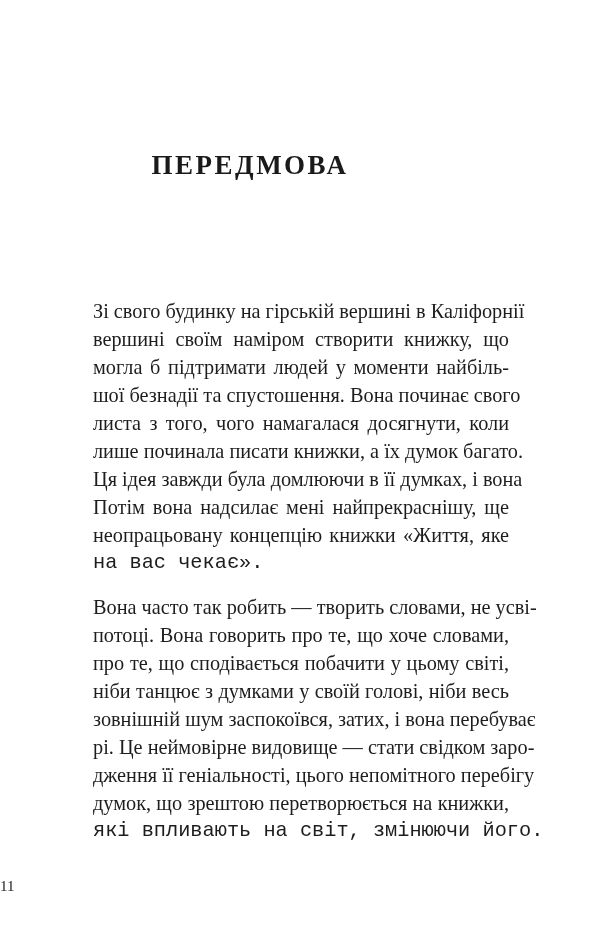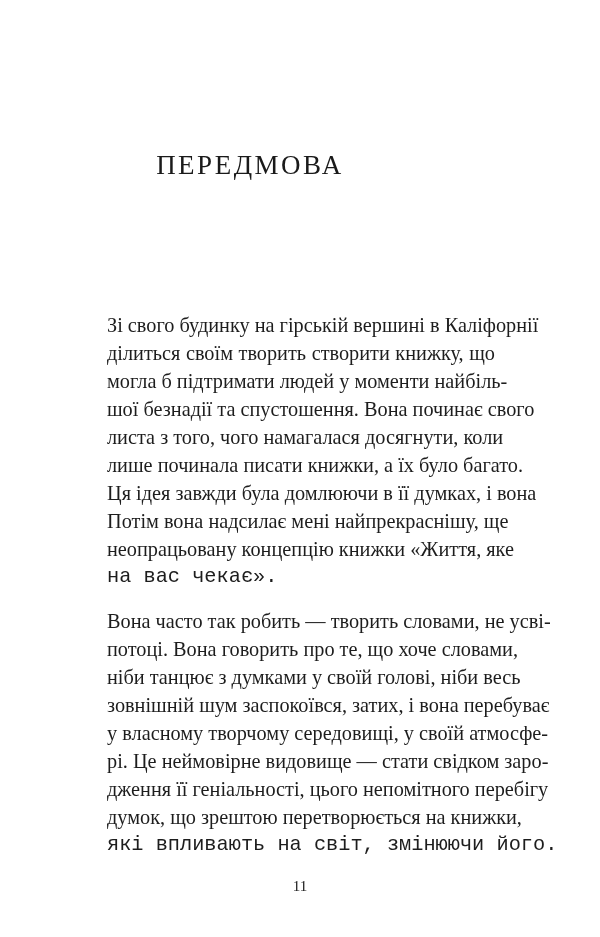--- a/index.html
+++ b/index.html
@@ -1,53 +1,53 @@
 <!DOCTYPE html>
 <html><head>
 <meta charset="utf-8">
 <style>
   html, body { margin: 0; padding: 0; background: #ffffff; }
   body { width: 600px; height: 937px; position: relative; overflow: hidden;
          font-family: "DejaVu Serif", "Liberation Serif", serif; color: #1d1d1d; }
   .title { position: absolute; left: 0; width: 500px; top: 150px; text-align: center;
            font-family: "Liberation Serif", serif; font-size: 27px; letter-spacing: 2.5px;
-           font-weight: normal; color: #1a1a1a; margin: 0; }
+           font-weight: bold; color: #1a1a1a; margin: 0; }
   .body-text { position: absolute; left: 93px; width: 416px; top: 297px;
                font-family: "Liberation Serif", serif; font-size: 20.3px; line-height: 28px; }
-  .para { margin: 14px; }
+  .para { margin: 0; }
   .para + .para { margin-top: 16px; }
   .line { display: block; text-align: justify; text-align-last: justify; white-space: nowrap; height: 28px; }
   .line.last { text-align-last: left; font-family: Liberation Mono, monospace; }
-  .page-num { position: absolute; left: 0; width: 600px; top: 878px; text-align: center;
+  .page-num { position: absolute; left: 0; width: 600px; top: 878px; 
               font-family: "Liberation Serif", serif; font-size: 15px; color: #1a1a1a; }
 </style>
 </head>
 <body>
 
 <h1 class="title">ПЕРЕДМОВА</h1>
 
 <div class="body-text">
   <p class="para">
     <span class="line">Зі свого будинку на гірській вершині в Каліфорнії</span>
-    <span class="line">ділиться своїм творить створити книжку, що</span>
+    <span class="line">вершині своїм наміром створити книжку, що</span>
     <span class="line">могла б підтримати людей у моменти найбіль-</span>
     <span class="line">шої безнадії та спустошення. Вона починає свого</span>
     <span class="line">листа з того, чого намагалася досягнути, коли</span>
-    <span class="line">лише починала писати книжки, а їх було багато.</span>
+    <span class="line">лише починала писати книжки, а їх думок багато.</span>
     <span class="line">Ця ідея завжди була домлюючи в її думках, і вона</span>
     <span class="line">Потім вона надсилає мені найпрекраснішу, ще</span>
     <span class="line">неопрацьовану концепцію книжки «Життя, яке</span>
     <span class="line last">на вас чекає».</span>
   </p>
   <p class="para">
     <span class="line">Вона часто так робить — творить словами, не усві-</span>
     <span class="line">потоці. Вона говорить про те, що хоче словами,</span>
+    <span class="line">про те, що сподівається побачити у цьому світі,</span>
     <span class="line">ніби танцює з думками у своїй голові, ніби весь</span>
     <span class="line">зовнішній шум заспокоївся, затих, і вона перебуває</span>
-    <span class="line">у власному творчому середовищі, у своїй атмосфе-</span>
     <span class="line">рі. Це неймовірне видовище — стати свідком заро-</span>
     <span class="line">дження її геніальності, цього непомітного перебігу</span>
     <span class="line">думок, що зрештою перетворюється на книжки,</span>
     <span class="line last">які впливають на світ, змінюючи його.</span>
   </p>
 </div>
 
 <div class="page-num">11</div>
 
 </body></html>

